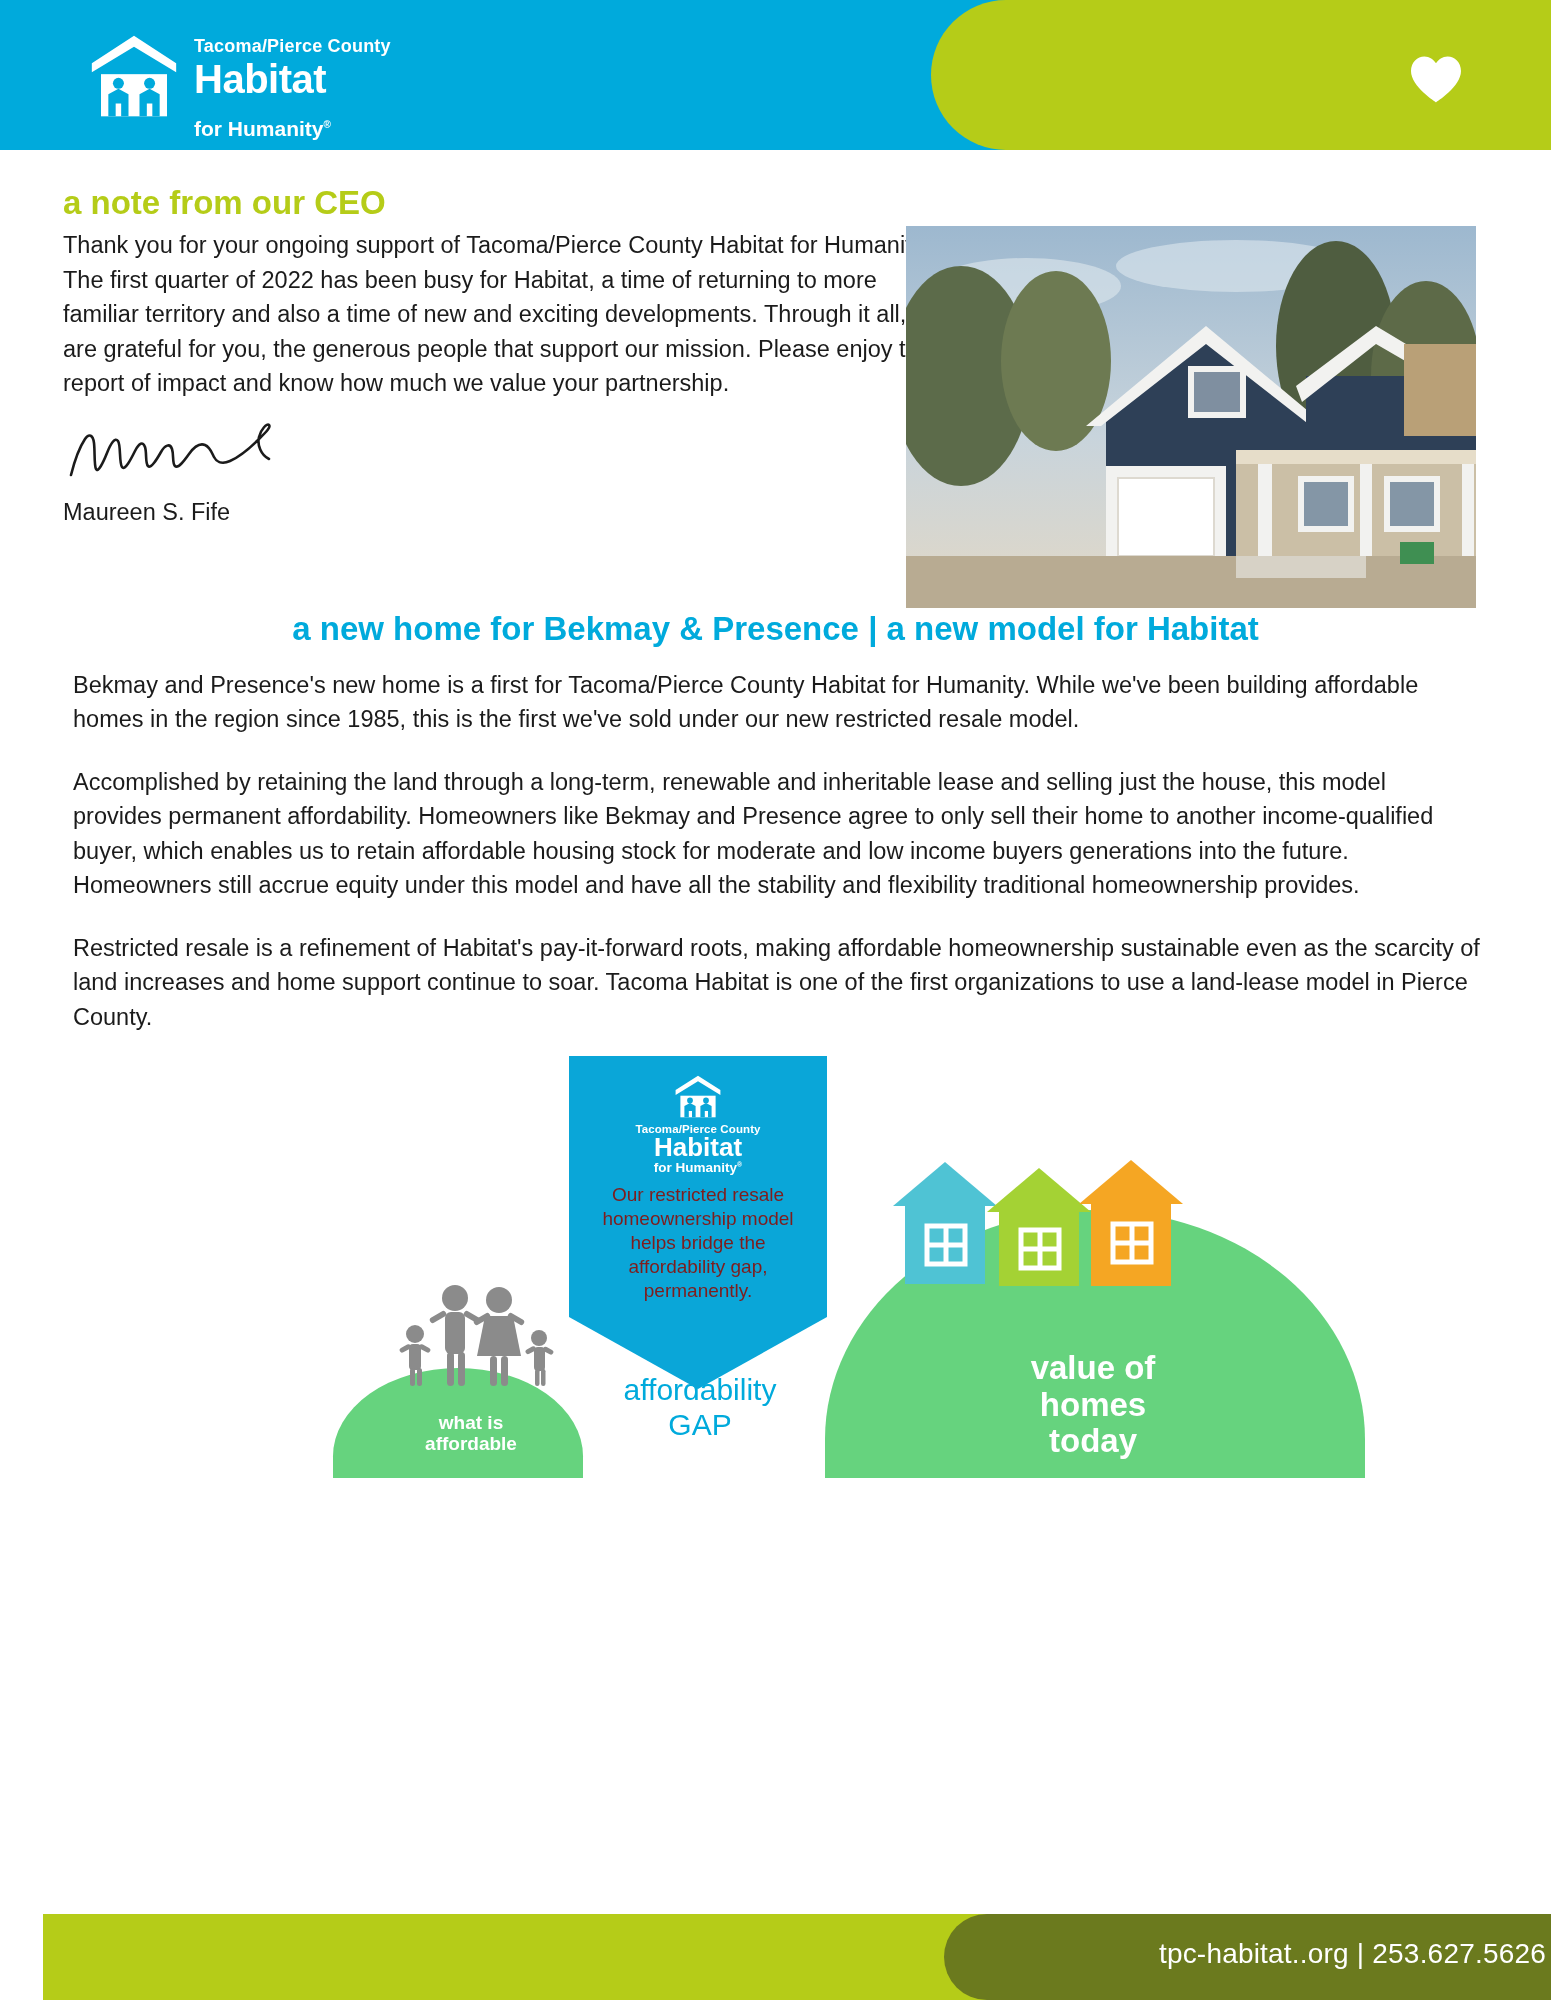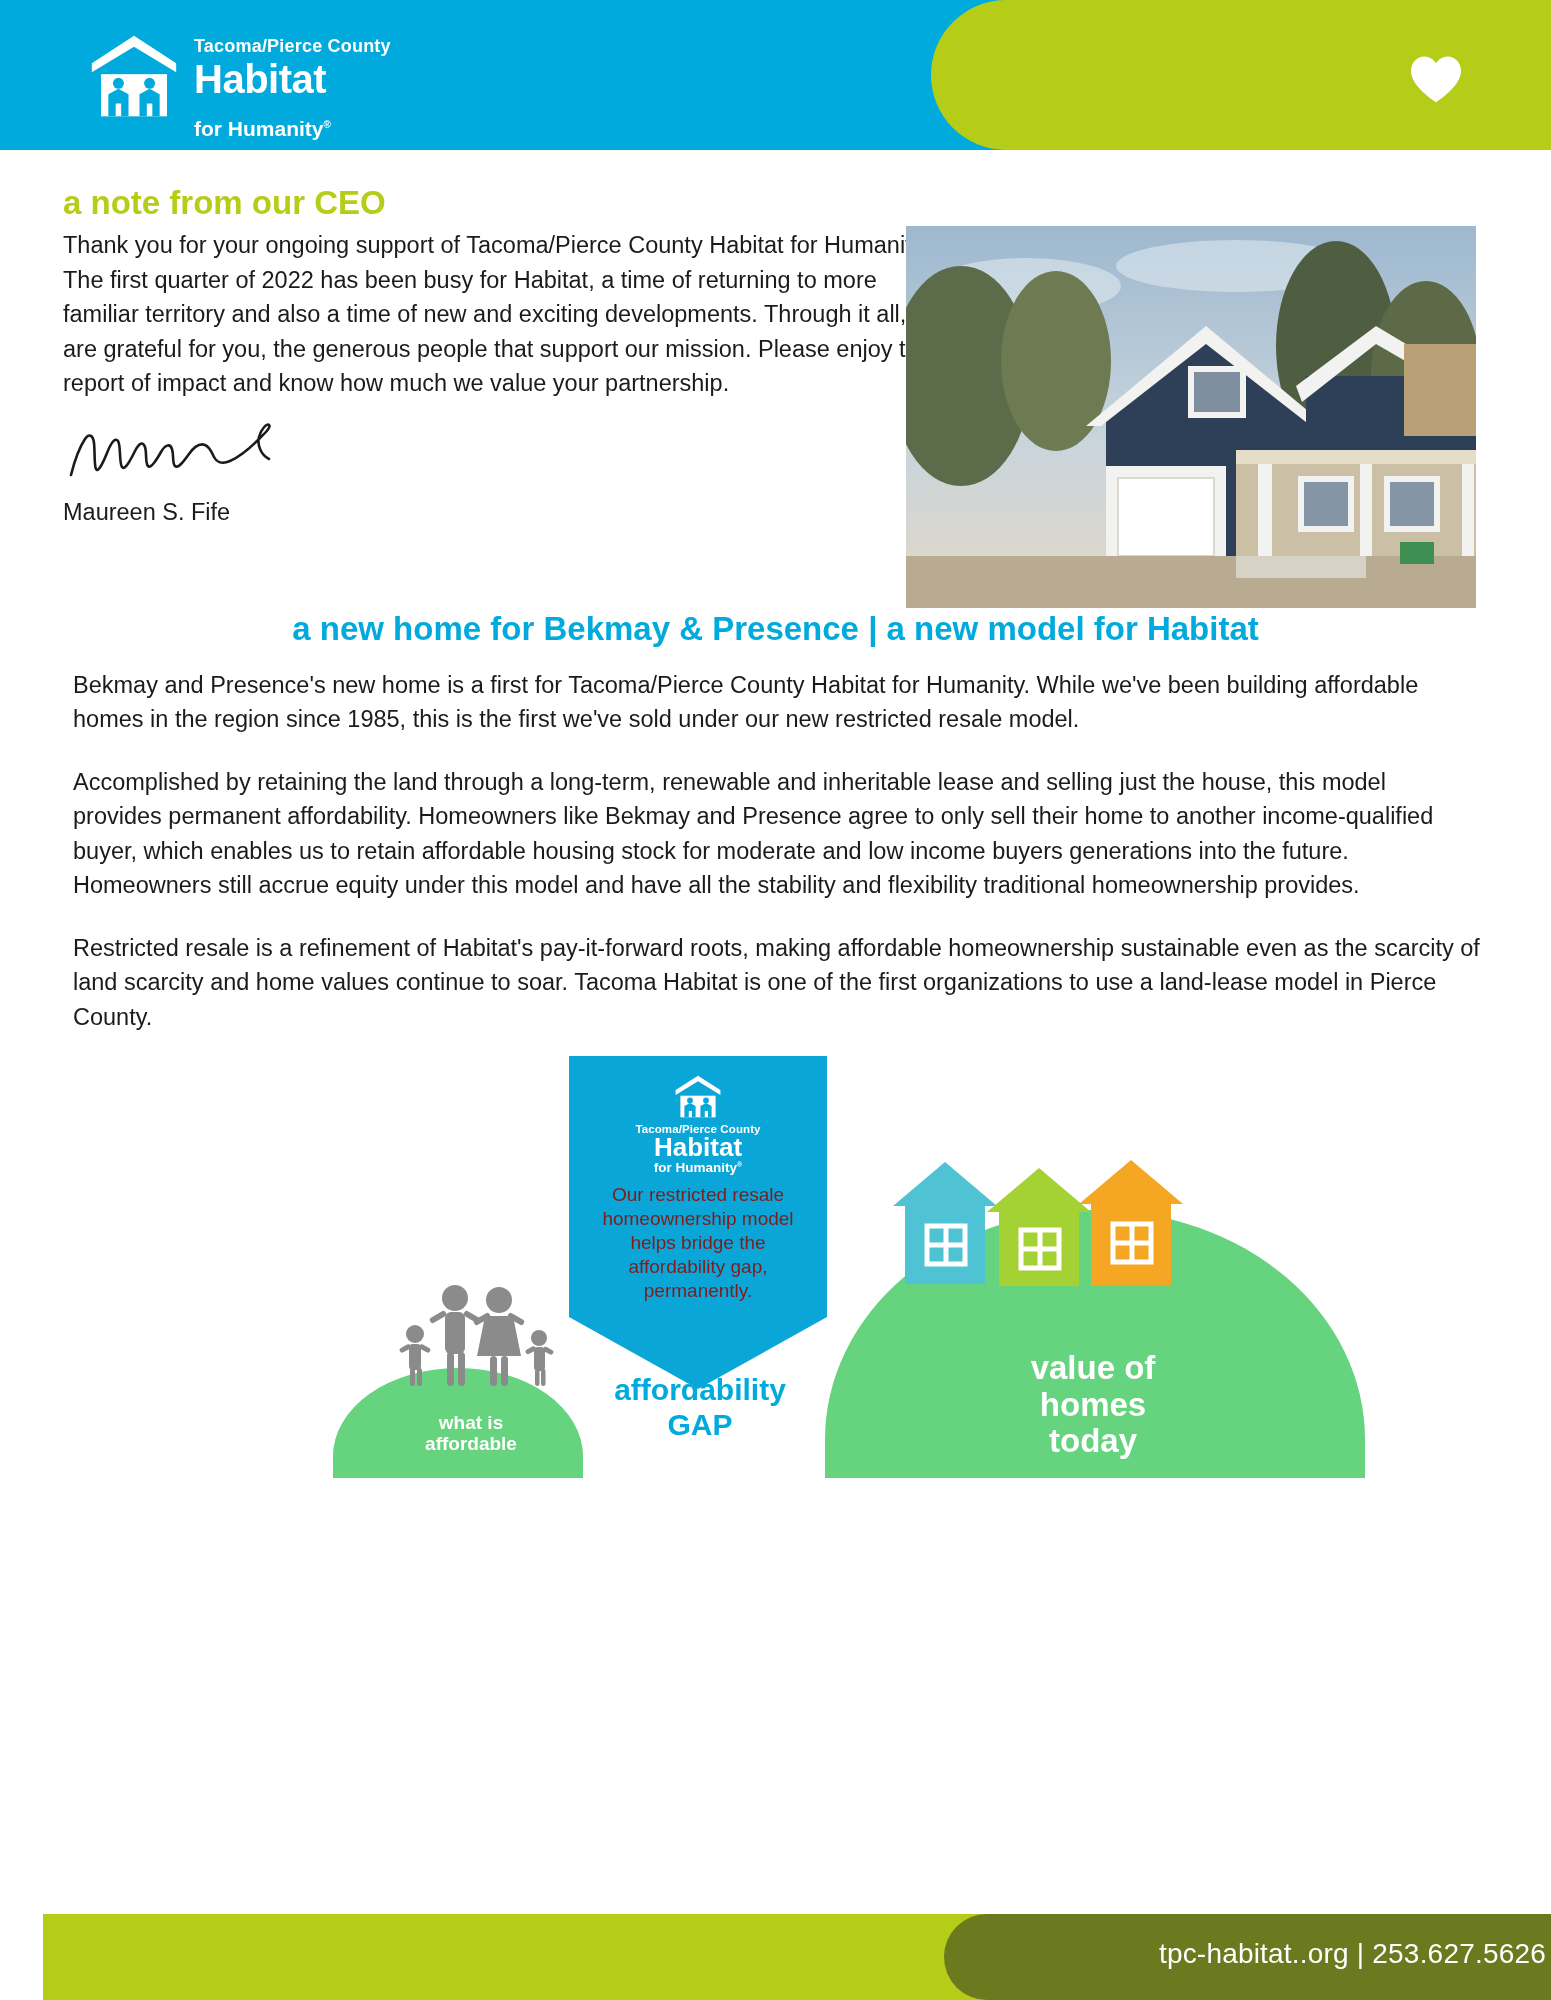--- a/index.html
+++ b/index.html
@@ -182,21 +182,21 @@
     line-height: 1.12;
   }
   .label-gap {
     position: absolute;
     left: 512px;
     bottom: 36px;
     width: 250px;
     text-align: center;
     color: #00aadc;
     font-size: 30px;
-    font-weight: bold;
+    font-weight: normal;
     line-height: 1.15;
   }
   .banner-logo {
     width: 200px;
     margin: 0 auto 8px auto;
     color: #fff;
     text-align: center;
   }
   .bl-1 { font-size: 11.5px; font-weight: bold; letter-spacing: .1px; }
   .bl-2 { font-size: 26px; font-weight: bold; line-height: .95; }
@@ -329,21 +329,21 @@
         <rect x="494" y="316" width="34" height="22" fill="#3f8f52"></rect>
       </svg>
     </div>
   </div>
 
   <div class="home-section">
     <h2 class="home-title">a new home for Bekmay &amp; Presence | a new model for Habitat</h2>
     <div class="home-body">
       <p>Bekmay and Presence's new home is a first for Tacoma/Pierce County Habitat for Humanity. While we've been building affordable homes in the region since 1985, this is the first we've sold under our new restricted resale model.</p>
       <p>Accomplished by retaining the land through a long-term, renewable and inheritable lease and selling just the house, this model provides permanent affordability. Homeowners like Bekmay and Presence agree to only sell their home to another income-qualified buyer, which enables us to retain affordable housing stock for moderate and low income buyers generations into the future. Homeowners still accrue equity under this model and have all the stability and flexibility traditional homeownership provides.</p>
-      <p>Restricted resale is a refinement of Habitat's pay-it-forward roots, making affordable homeownership sustainable even as the scarcity of land scarcity and home values continue to soar. Tacoma Habitat is one of the first organizations to use a land-lease model in Pierce County.</p>
+      <p>Restricted resale is a refinement of Habitat's pay-it-forward roots, making affordable homeownership sustainable even as the scarcity of land increases and home support continue to soar. Tacoma Habitat is one of the first organizations to use a land-lease model in Pierce County.</p>
     </div>
   </div>
 
   <div class="infographic">
 
     <div class="hill-left"></div>
     <div class="hill-right"></div>
 
     <div style="position:absolute;left:330px;bottom:86px;">
       <svg viewBox="0 0 170 110" width="170" height="110" aria-hidden="true">

